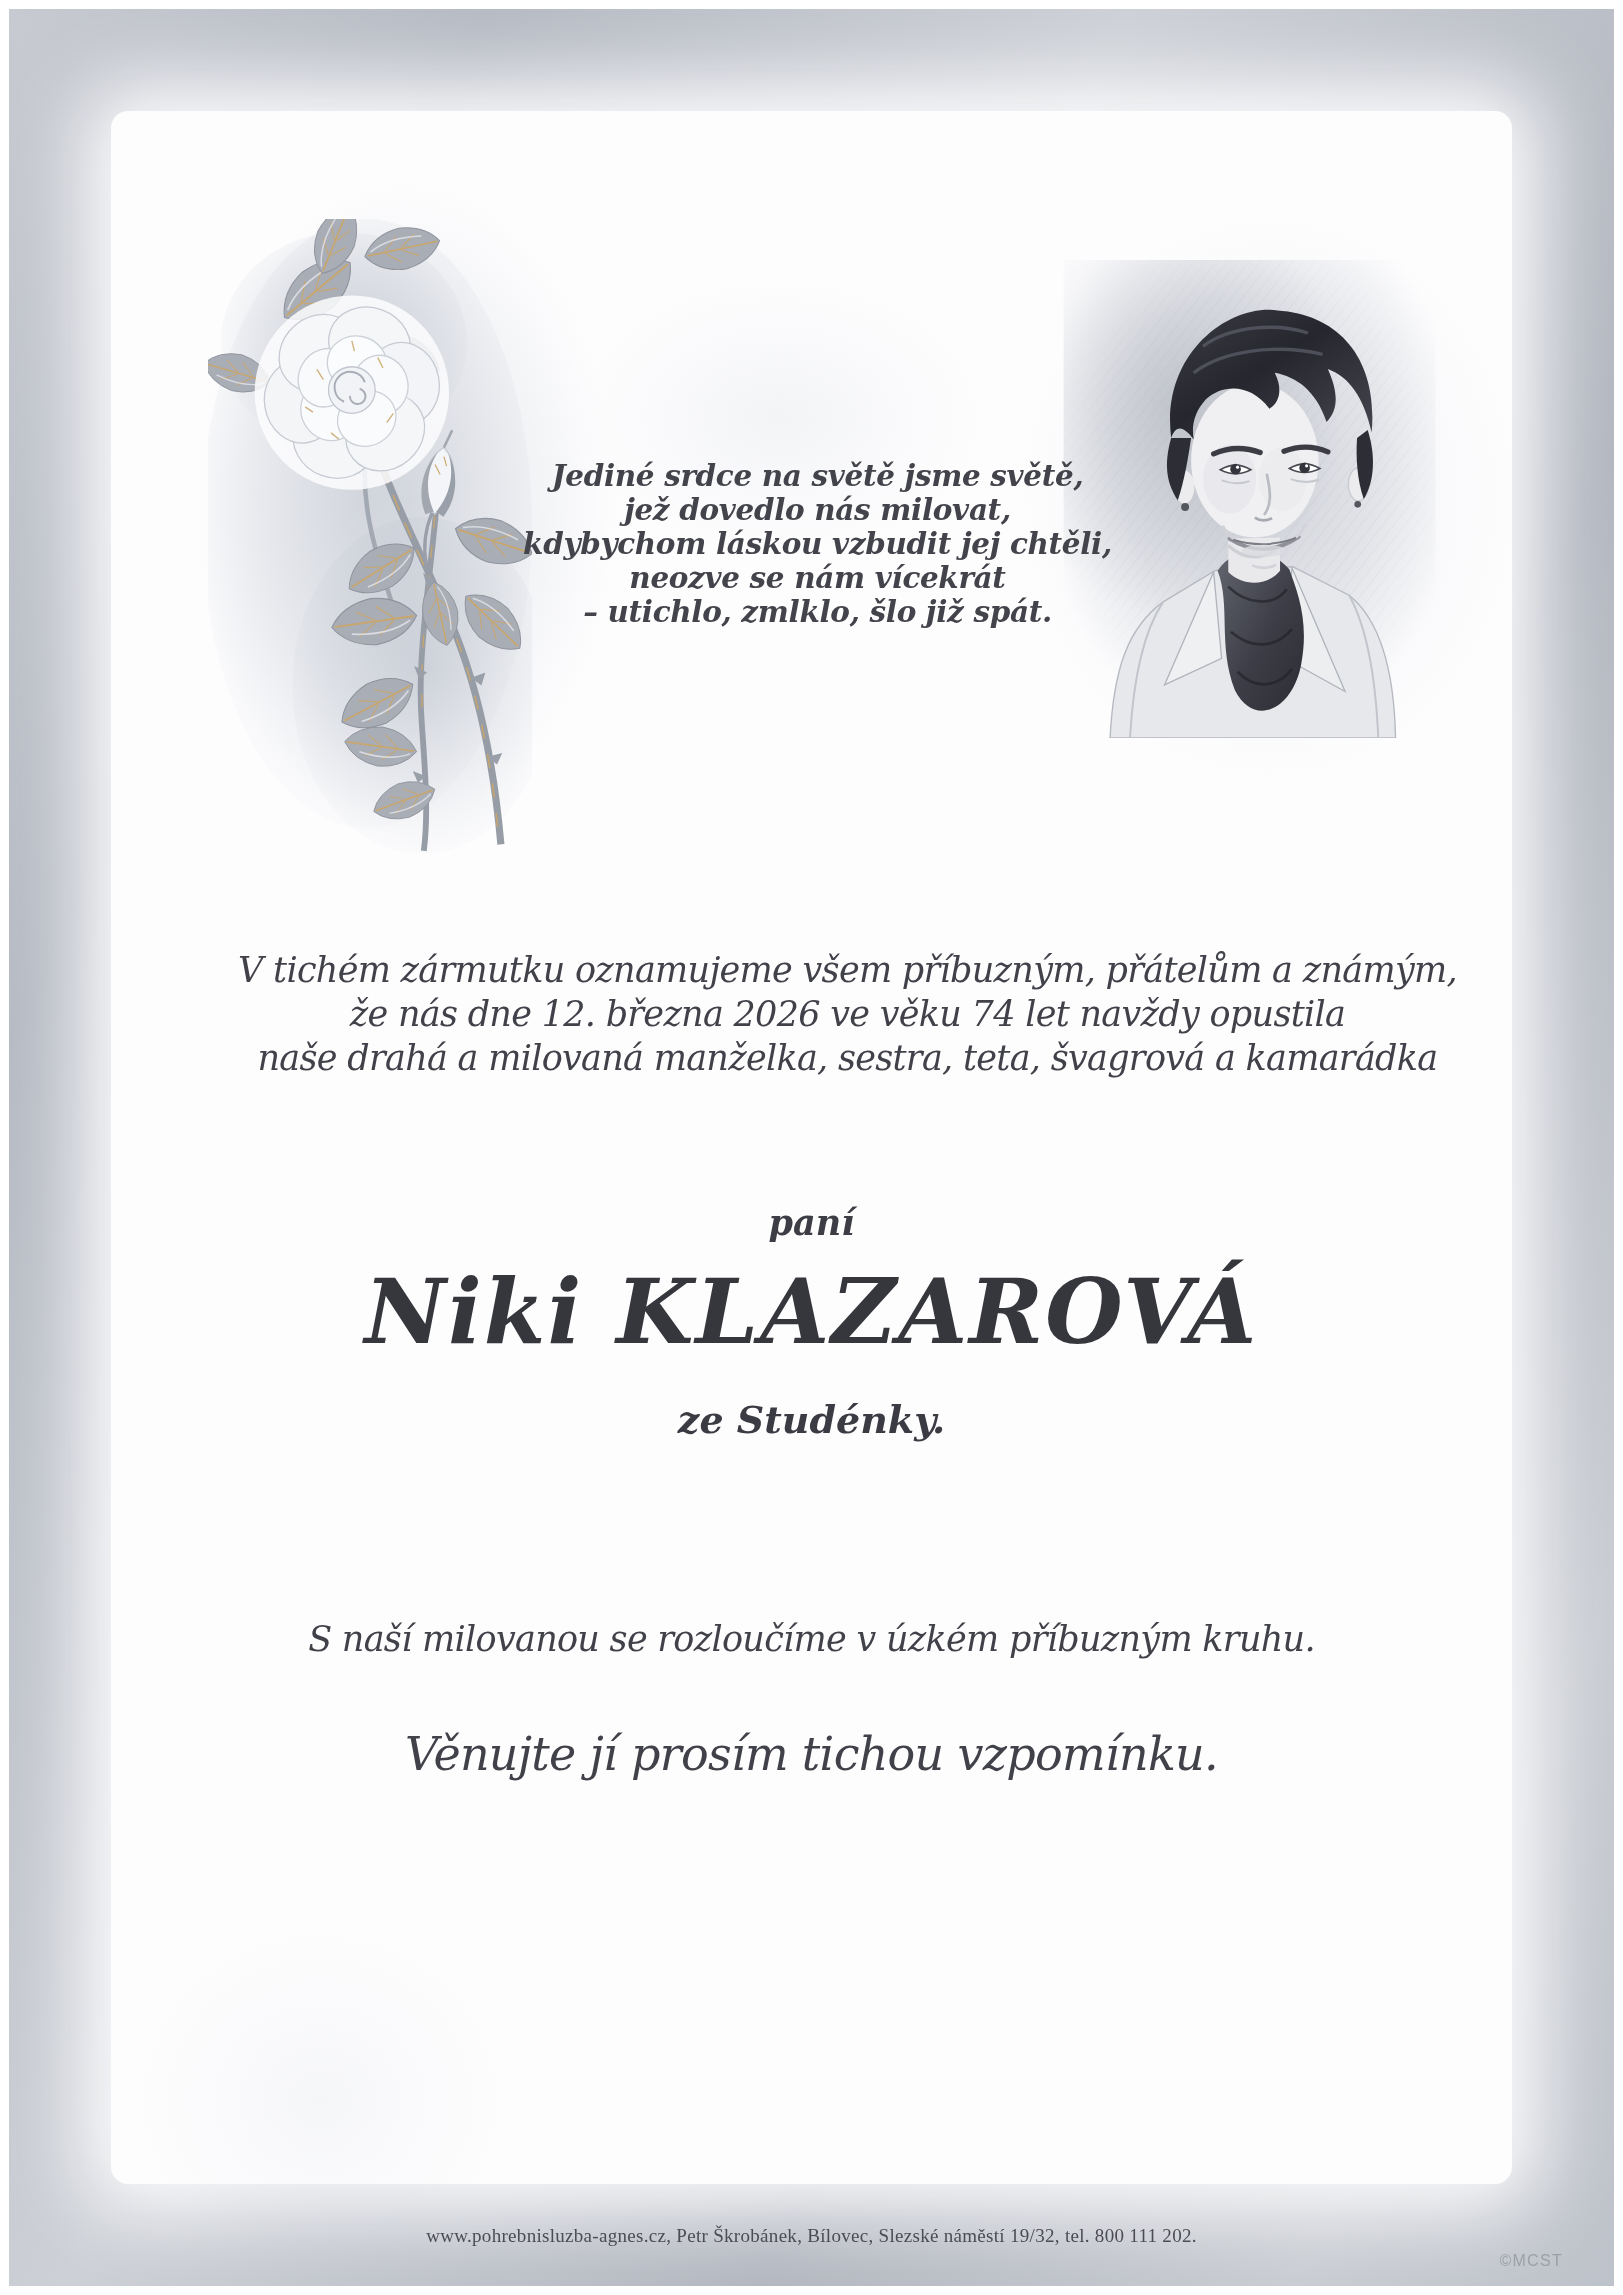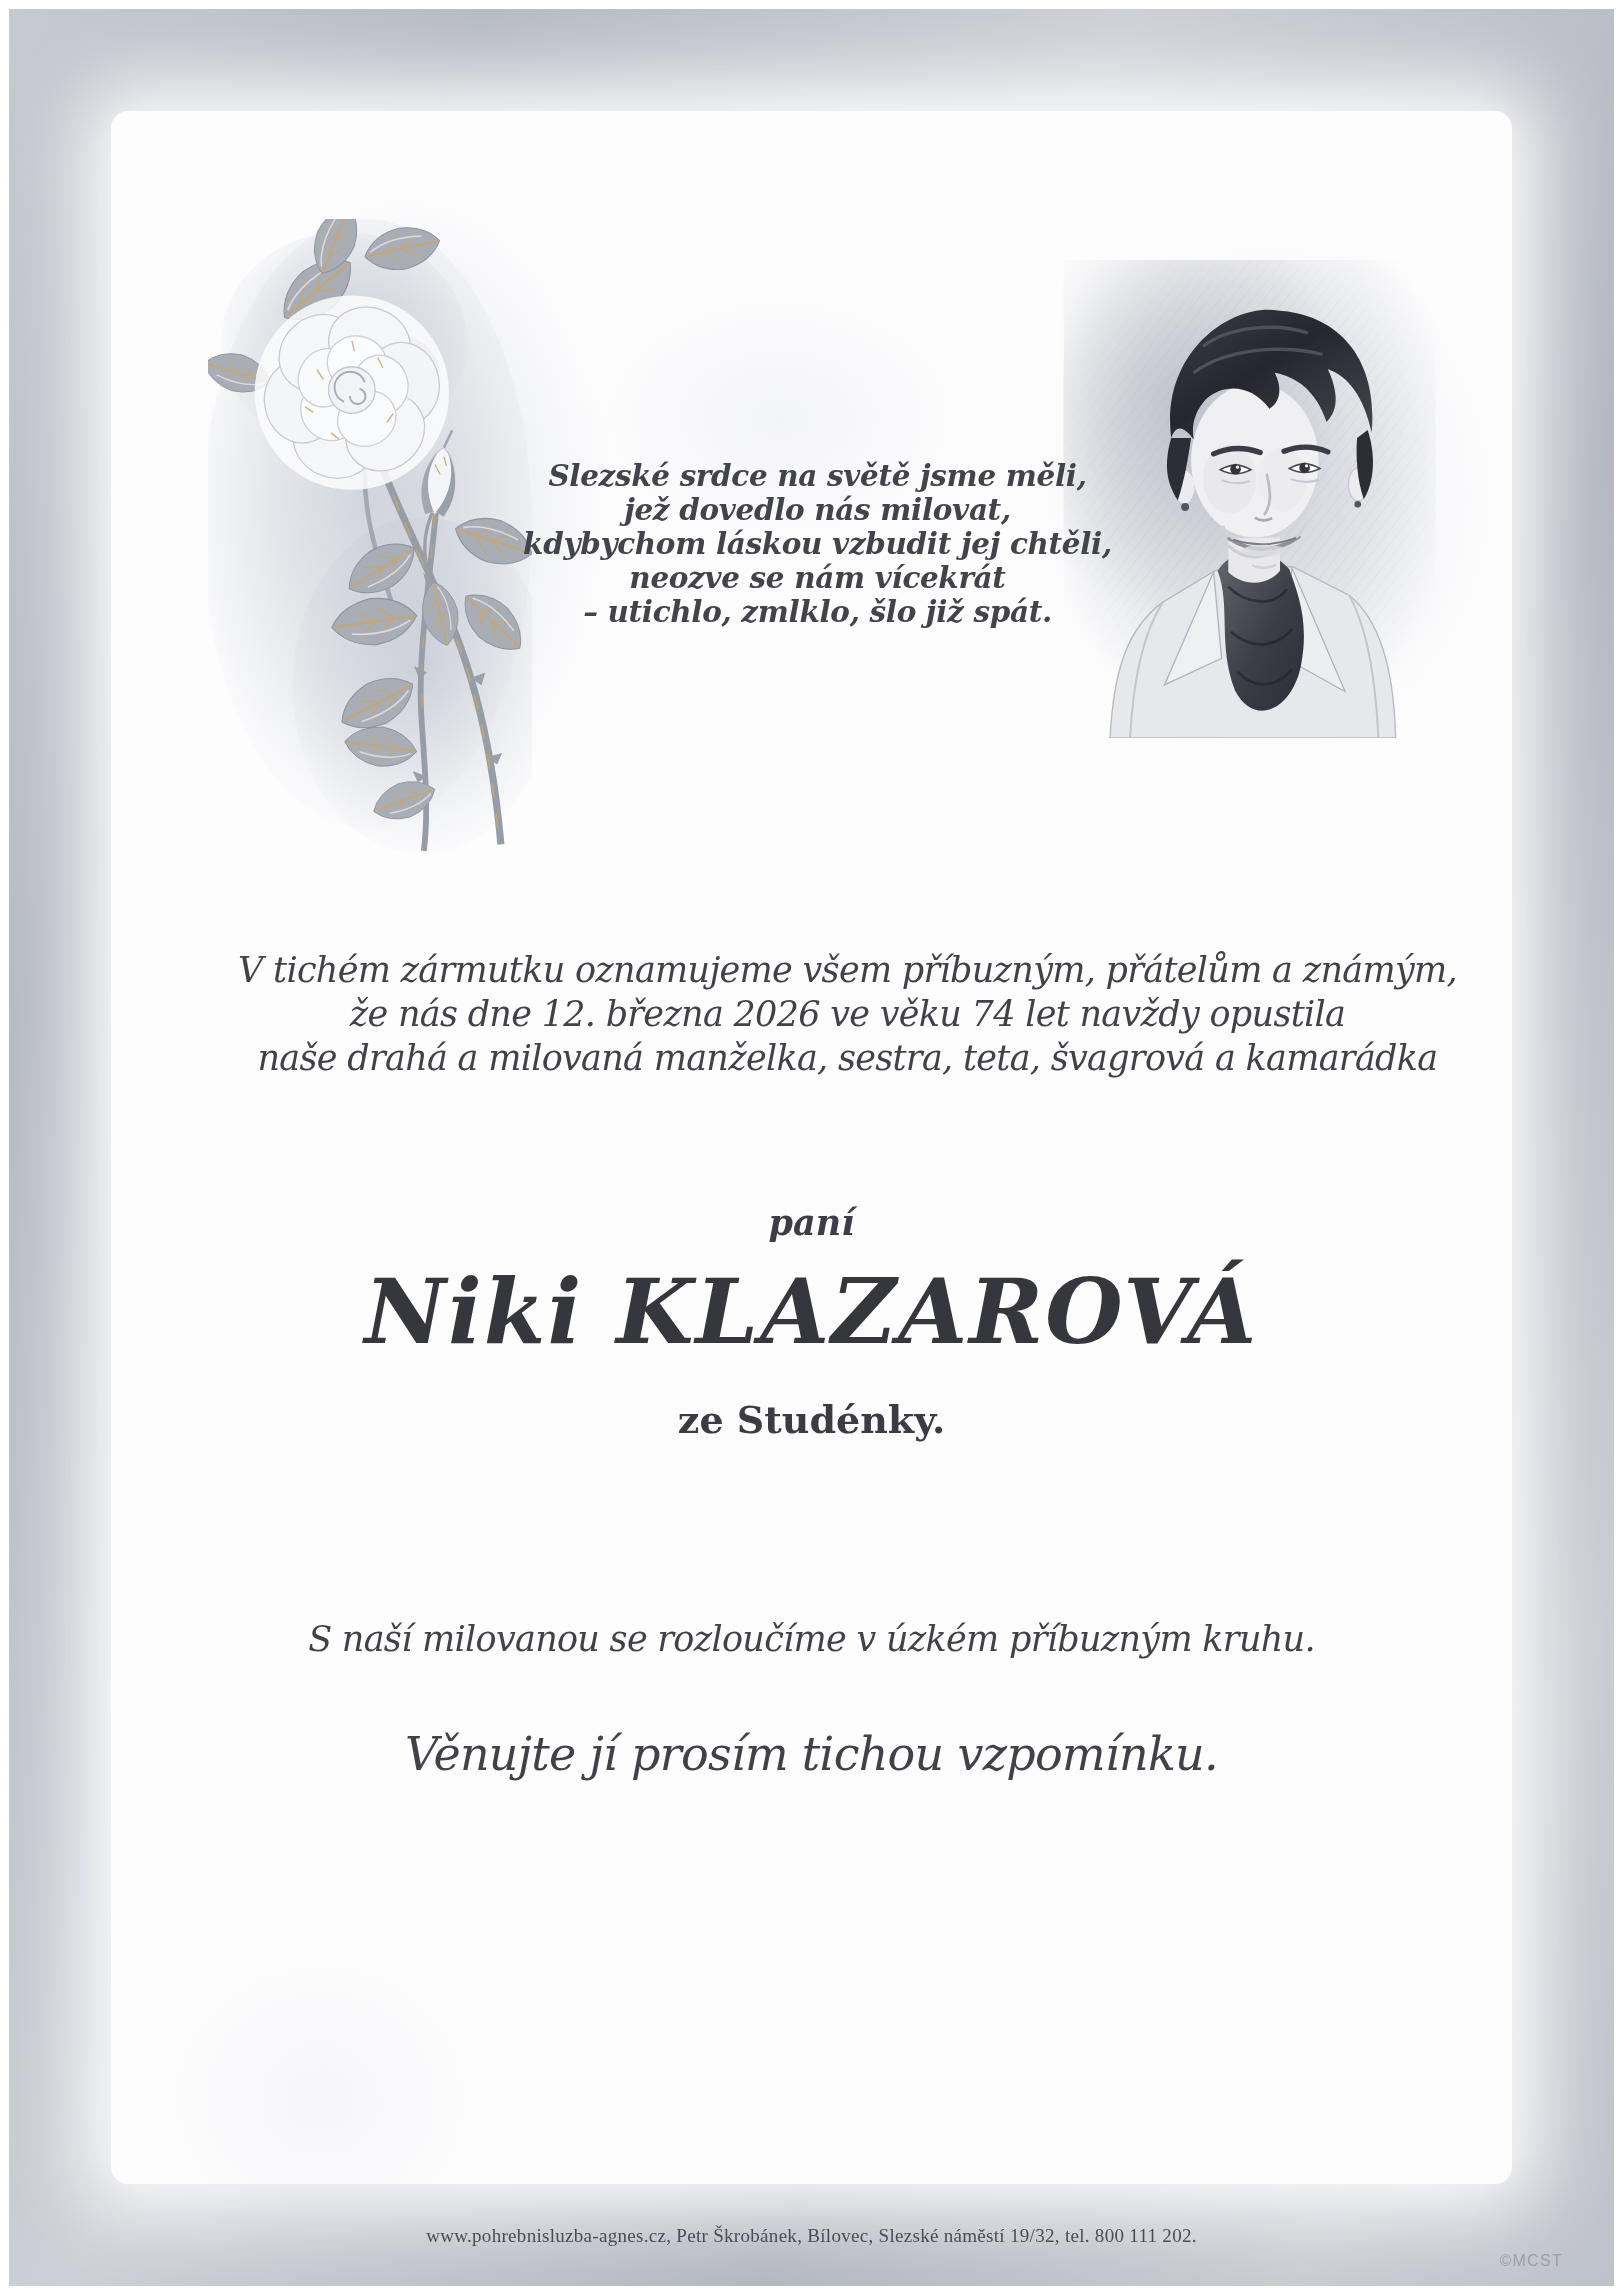--- a/index.html
+++ b/index.html
@@ -52,21 +52,21 @@
     letter-spacing:-0.7px;color:#41414a;padding-left:36px;
   }
   .salutation{
     top:1171px;font-size:35px;line-height:43px;font-style:italic;font-weight:600;color:#3d3d45;margin-top:30px;
   }
   .name{
     top:1258px;font-size:89px;line-height:108px;font-style:italic;font-weight:700;
     letter-spacing:2px;color:#36363d;margin:0;
   }
   .residence{
-    top:1397px;font-size:38px;line-height:46px;font-weight:700;color:#3b3b43;
+    top:1397px;font-size:38px;line-height:46px;font-style:italic;font-weight:700;color:#3b3b43;
   }
   .farewell-1{top:1616px;font-size:35px;line-height:46px;font-style:italic;font-weight:400;letter-spacing:-0.7px;color:#41414a;}
   .farewell-2{top:1731px;font-size:46px;line-height:46px;font-style:italic;font-weight:400;letter-spacing:-0.7px;color:#41414a;}
   .signature{top:1914px;font-size:37px;line-height:48px;font-style:italic;font-weight:700;color:#3b3b43;}
   .footer{
     top:2224px;font-size:19px;line-height:23.6px;font-style:normal;font-weight:400;
     font-family:"Liberation Serif","DejaVu Serif",serif;color:#4c4c54;letter-spacing:0.3px;
   }
   .watermark{
     position:absolute;right:60px;top:2252px;z-index:5;
@@ -291,21 +291,21 @@
 
       <path d="M250 420 Q 302 452 354 417" fill="none" stroke="#8f9098" stroke-width="6" stroke-linecap="round"></path>
       <path d="M254 421 Q 302 436 350 419" fill="none" stroke="#7c7d85" stroke-width="3"></path>
       <ellipse cx="302" cy="438" rx="34" ry="9" fill="#dadbe0" opacity="0.8"></ellipse>
       <path d="M240 400 Q 246 414 256 420 M364 398 Q 358 412 350 418" fill="none" stroke="#d2d3d9" stroke-width="4"></path>
       <path d="M284 460 Q 302 468 320 459" fill="none" stroke="#d2d3d9" stroke-width="4"></path>
     </svg>
   </div>
 
   <div class="poem">
-    <div class="line">Slezské srdce na světě jsme měli,</div>
+    <div class="line">Jediné srdce na světě jsme světě,</div>
     <div class="line">jež dovedlo nás milovat,</div>
     <div class="line">kdybychom láskou vzbudit jej chtěli,</div>
     <div class="line">neozve se nám vícekrát</div>
     <div class="line">– utichlo, zmlklo, šlo již spát.</div>
   </div>
 
   <div class="textblock announcement">
     <div class="line">V tichém zármutku oznamujeme všem příbuzným, přátelům a známým,</div>
     <div class="line">že nás dne 12. března 2026 ve věku 74 let navždy opustila</div>
     <div class="line">naše drahá a milovaná manželka, sestra, teta, švagrová a kamarádka</div>

